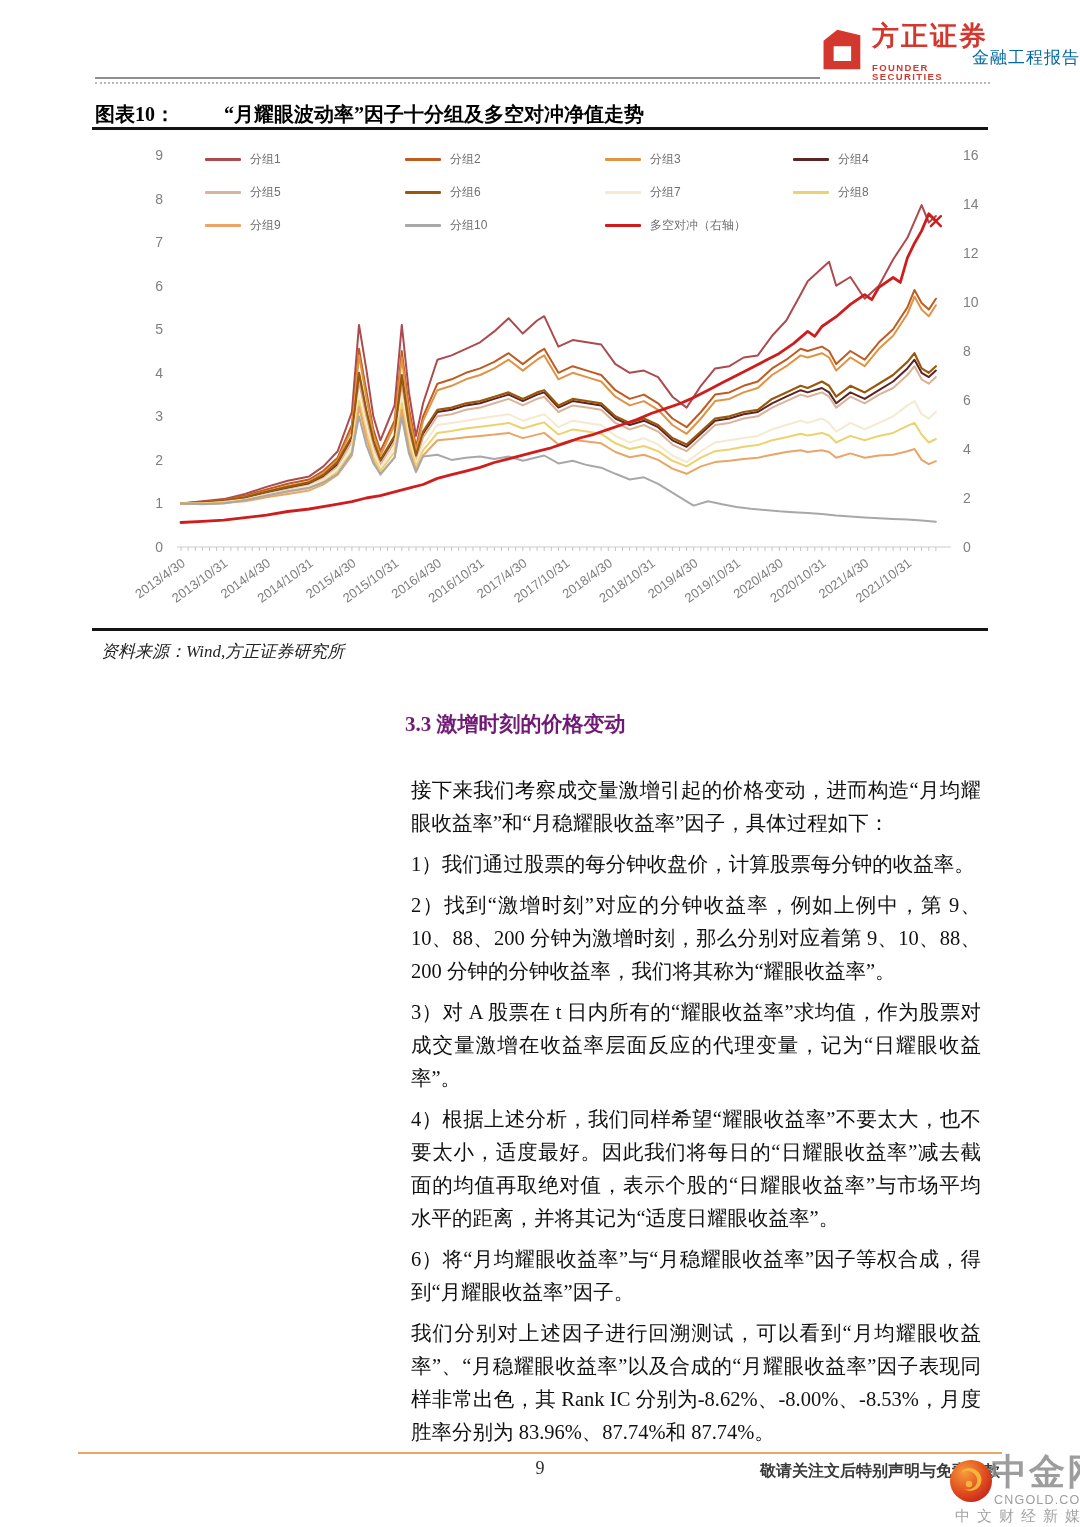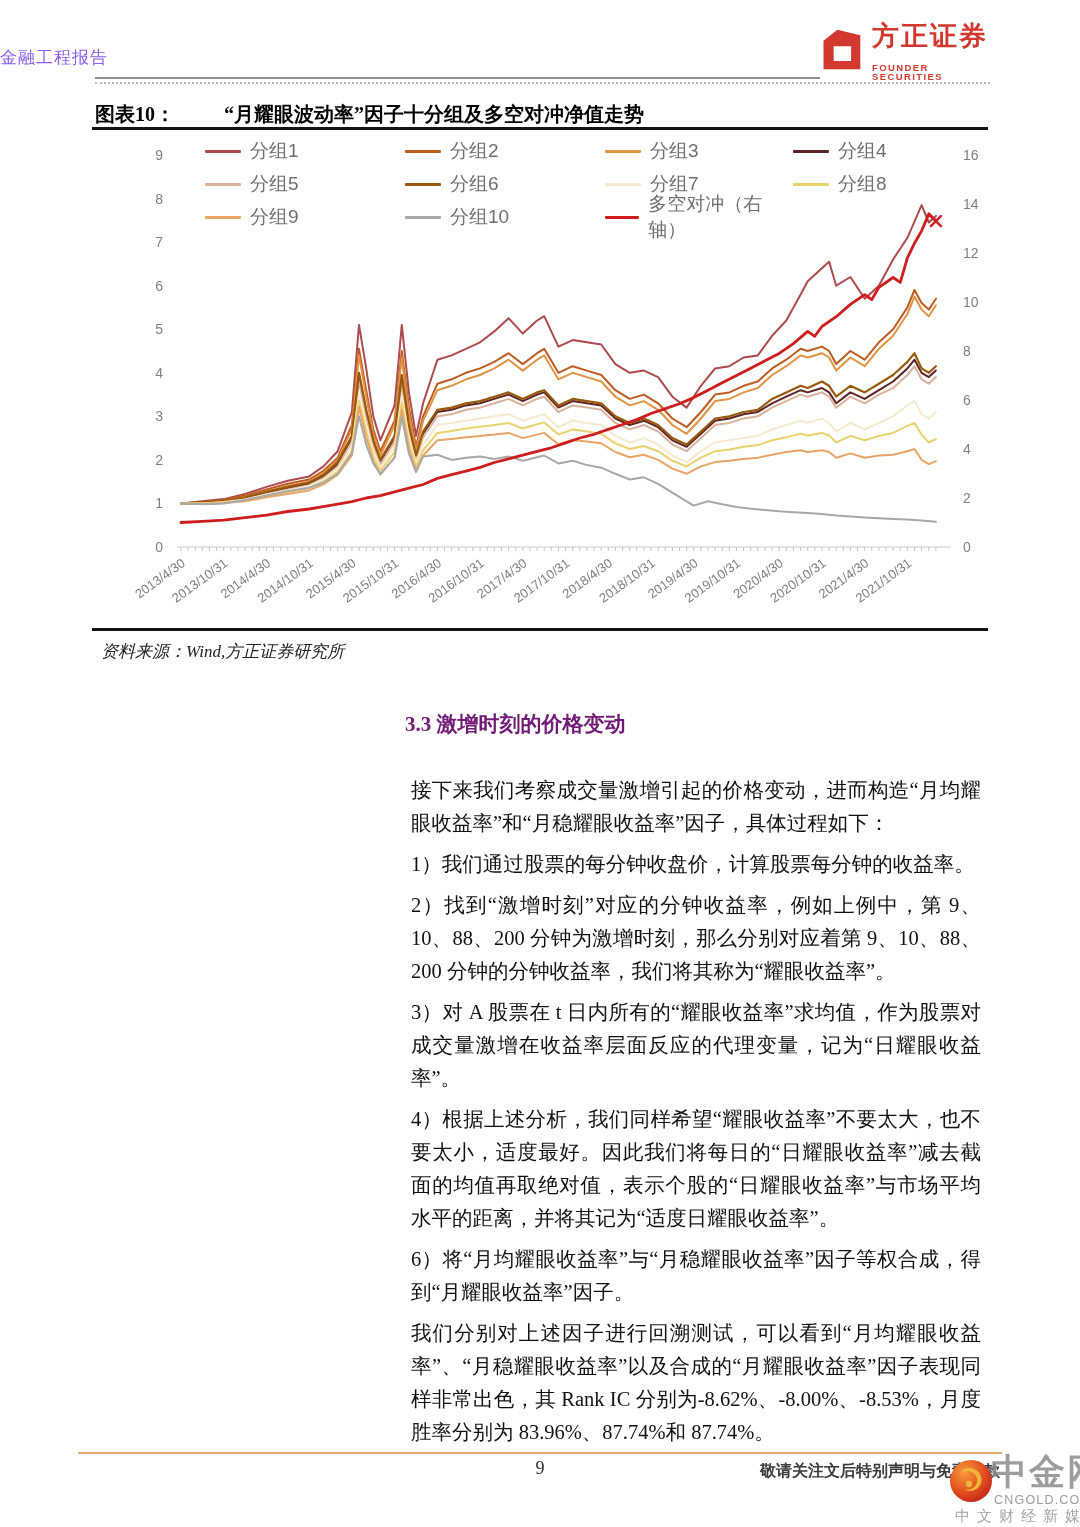--- a/index.html
+++ b/index.html
@@ -1,36 +1,36 @@
 <!DOCTYPE html>
 <html><head>
 <meta charset="utf-8">
 <style>
   html,body{margin:0;padding:0;background:#ffffff;}
   .page{position:relative;width:1080px;height:1527px;background:#ffffff;overflow:hidden;
         font-family:"Liberation Serif","DejaVu Serif",serif;color:#1a1a1a;}
   
-  .hdr-title{position:absolute;top:46px;left:0;width:100%;text-align:left;
-             font-size:17px;color:#8b5cf6;letter-spacing:1px;}
+  .hdr-title{position:absolute;top:46px;left:0;width:100%;text-align:right;
+             font-size:17px;color:#0369a1;letter-spacing:1px;}
   .hdr-rule-solid{position:absolute;top:77px;left:95px;width:725px;border-top:2px solid #8f8f8f;}
   .hdr-rule-dotted{position:absolute;top:82px;left:95px;width:895px;border-top:2px dotted #b9b9b9;}
   .logo{position:absolute;top:24px;left:818px;width:170px;height:56px;display:flex;align-items:center;gap:8px;}
   .logo-text{display:flex;flex-direction:column;line-height:1;align-items:center;}
   .logo-cn{font-size:27px;font-weight:700;color:#d3382e;font-family:"Liberation Sans",sans-serif;letter-spacing:2px;}
   .logo-en{font-size:9.5px;font-weight:700;color:#d3382e;font-family:"Liberation Sans",sans-serif;letter-spacing:1.4px;margin-top:13px;}
   
   .fig-row{position:absolute;top:101px;left:95px;width:890px;font-size:20px;font-weight:700;color:#000;}
   .fig-label{display:inline-block;}
   .fig-title{display:inline-block;margin-left:44px;}
   .rule-thick-top{position:absolute;top:127px;left:92px;width:896px;border-top:3px solid #141414;}
   .rule-thick-bottom{position:absolute;top:628px;left:92px;width:896px;border-top:3px solid #141414;}
   .chart-wrap{position:absolute;top:133px;left:95px;width:890px;height:492px;}
-  .chart-legend{position:absolute;left:110px;top:8px;display:grid;
+  .chart-legend{position:absolute;left:110px;top:16px;display:grid;
                 grid-template-columns:200px 200px 188px auto;row-gap:13px;
-                font-family:"Liberation Sans",sans-serif;font-size:19px;color:#6f6f6f;}
+                font-family:"Liberation Sans",sans-serif;font-size:12px;color:#6f6f6f;}
   .legend-item{display:flex;align-items:center;gap:9px;height:20px;}
   .legend-swatch{display:inline-block;width:36px;height:3px;border-radius:1px;}
   .source-line{position:absolute;top:640px;left:101px;font-size:17px;font-style:italic;color:#222;}
   
   .sec-heading{position:absolute;top:710px;left:405px;font-size:21px;font-weight:700;color:#701a75;}
   .body-col{position:absolute;top:766px;left:403px;width:586px;font-size:20.5px;line-height:33px;
             text-align:justify;color:#111;}
   .body-col p{margin:8px;}
   
   .footer-rule{position:absolute;top:1452px;left:78px;width:924px;border-top:2px solid #e2aa66;}

